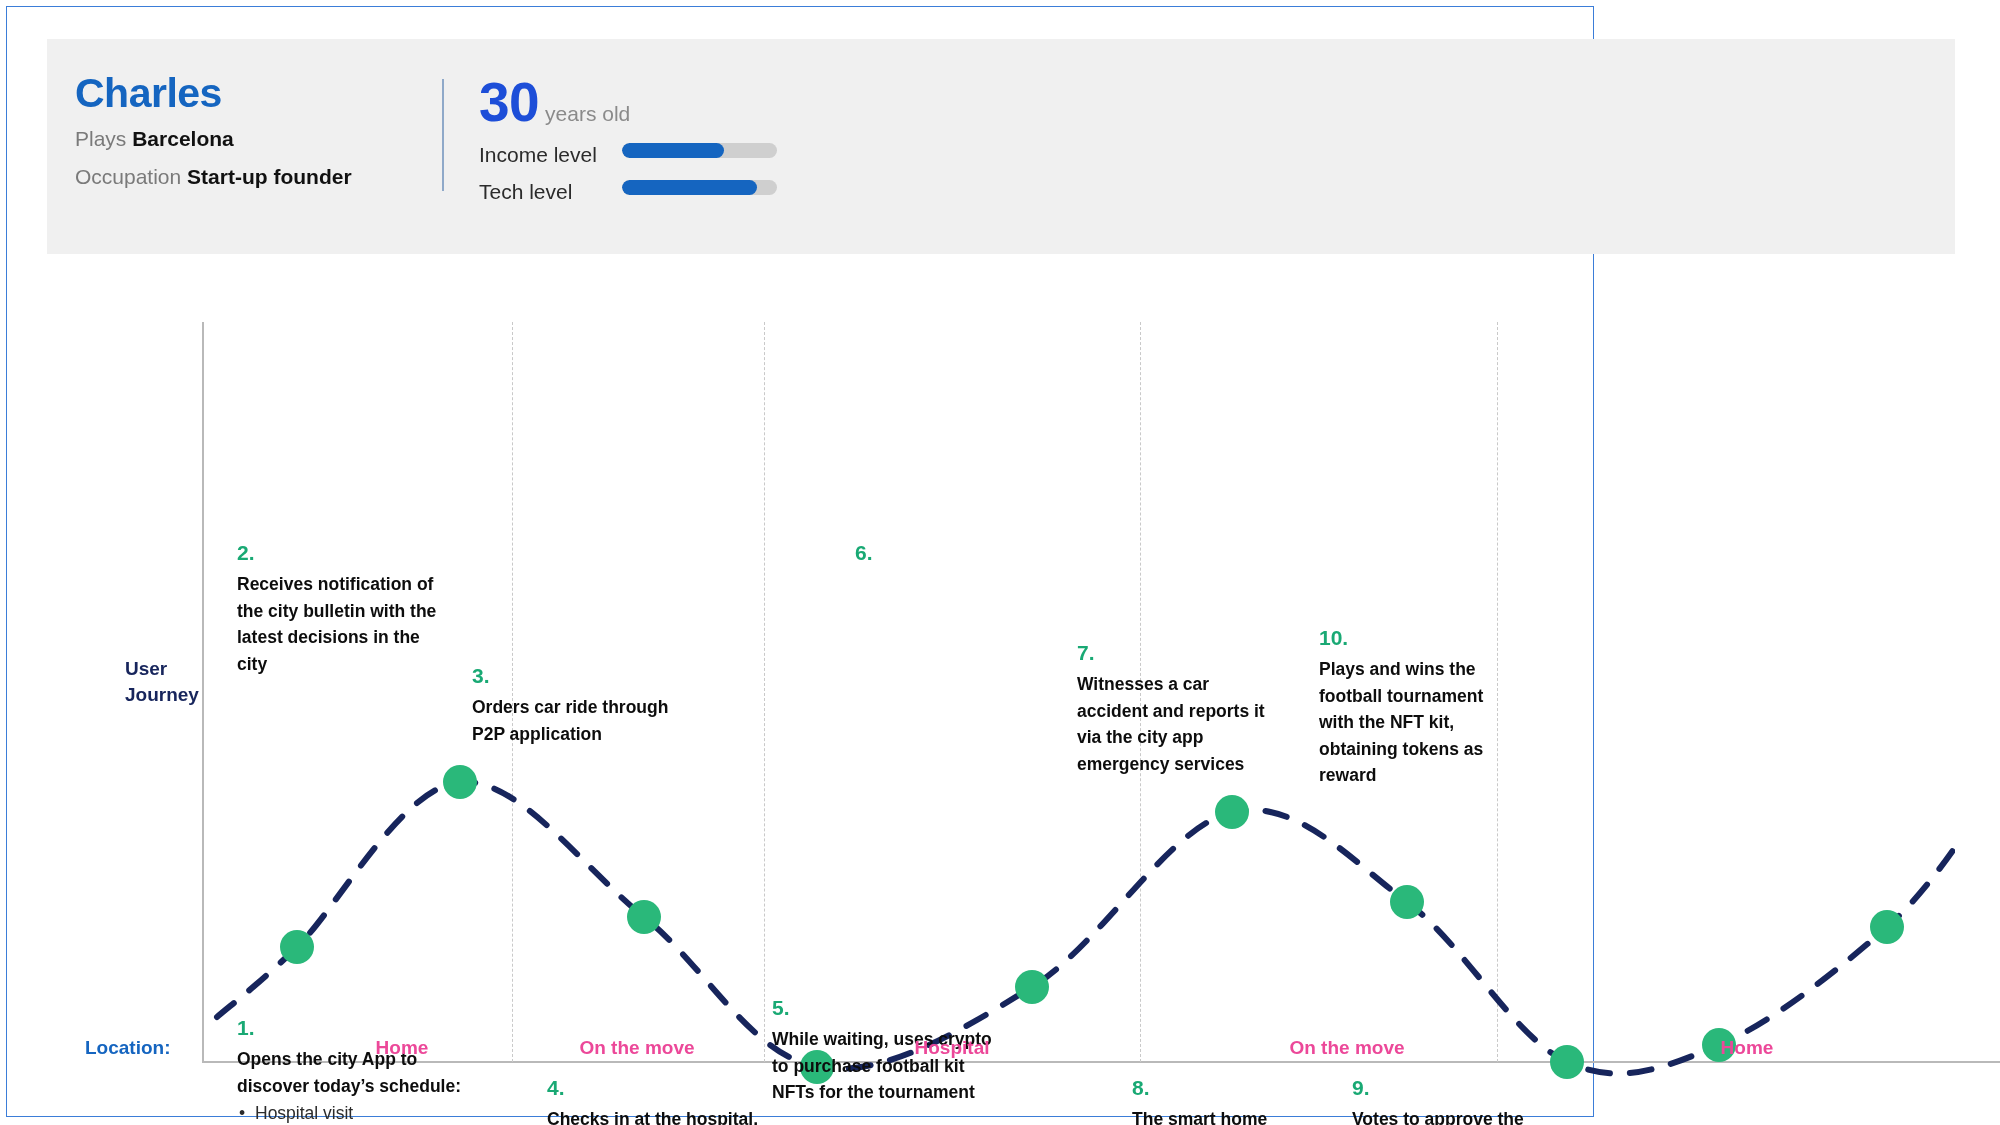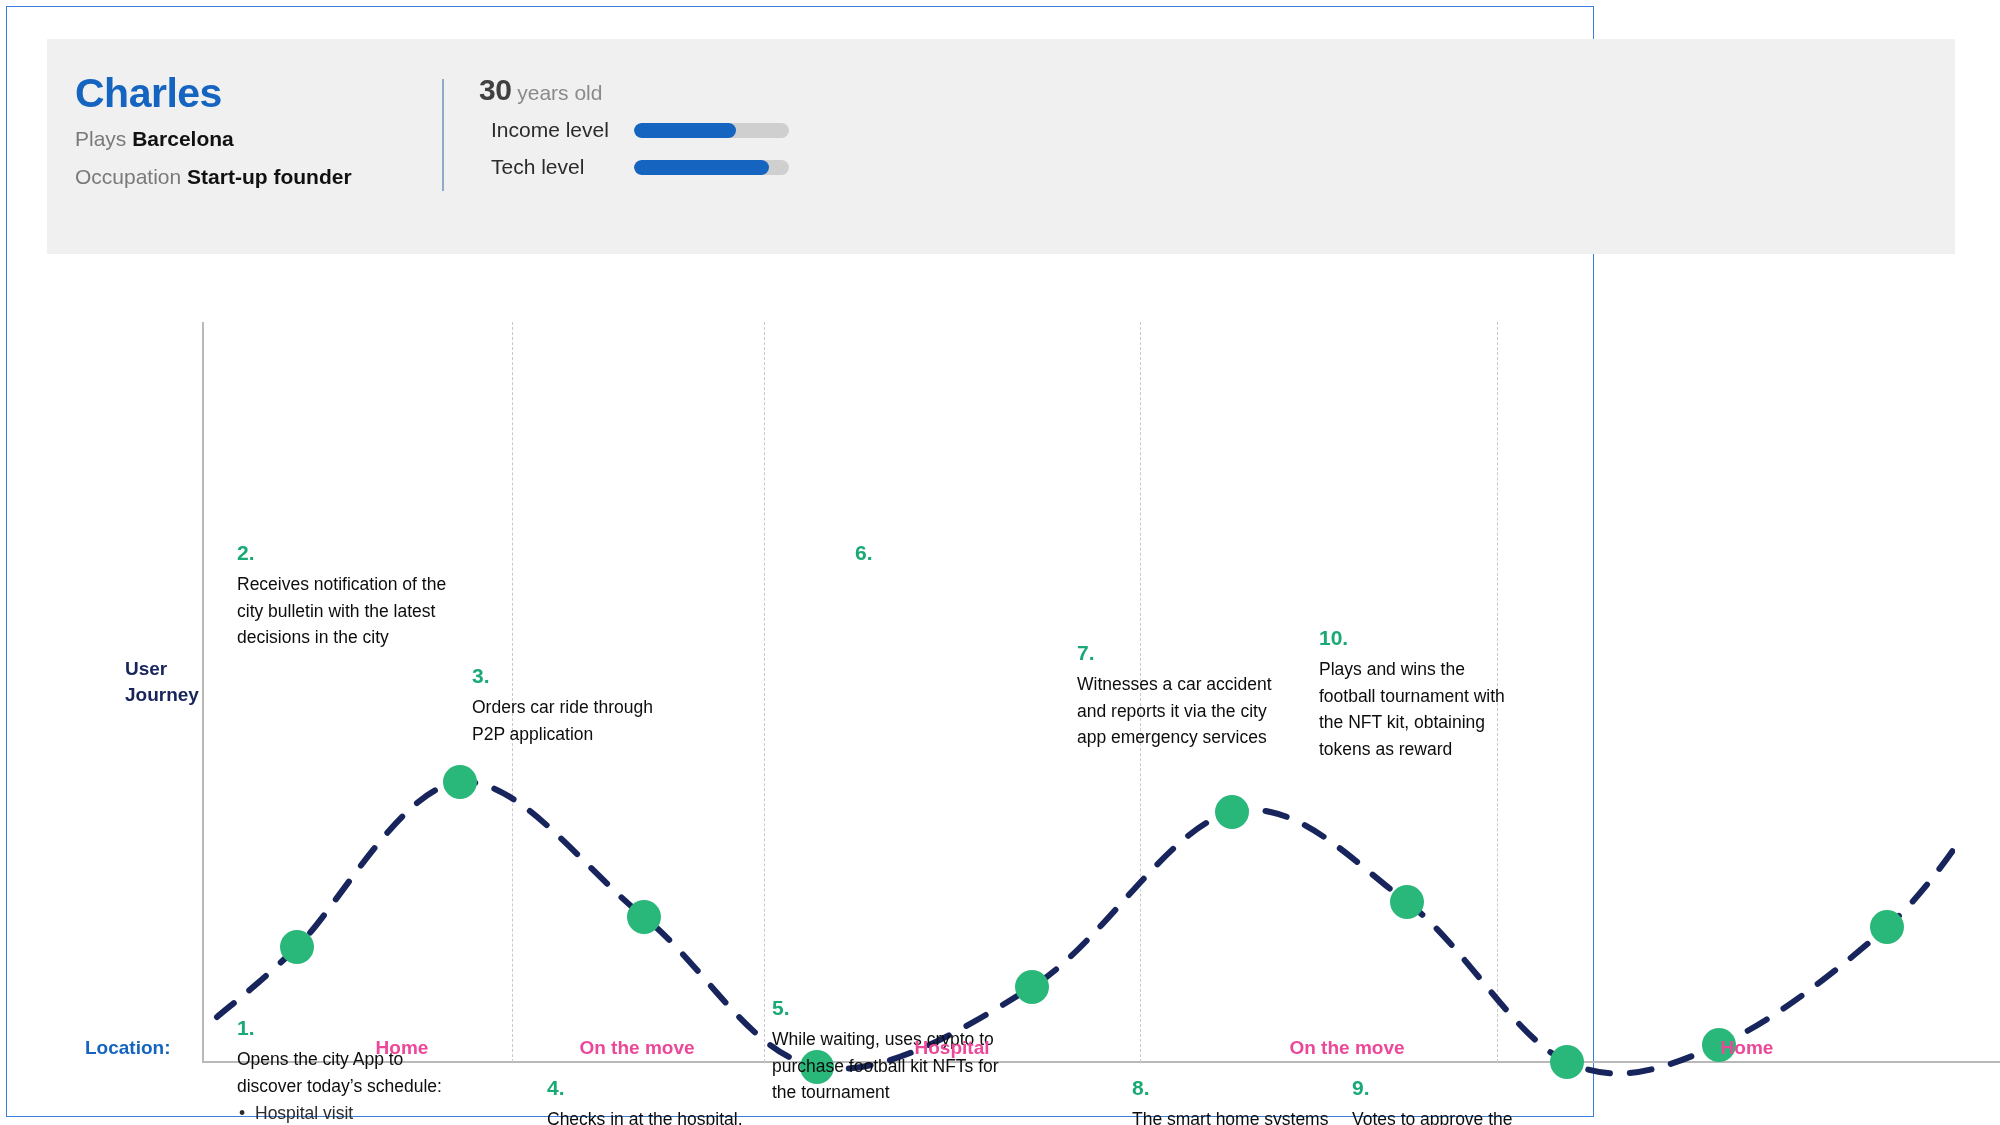--- a/index.html
+++ b/index.html
@@ -30,23 +30,23 @@
   .meta-row{
     font-size:21px;color:#7a7a7a;margin-top:12px;line-height:1.25;
     white-space:nowrap;
   }
   .meta-row b{color:#111;font-weight:bold;}
   #persona-divider{
     position:absolute;left:395px;top:40px;width:2px;height:112px;background:#8fa9c9;
   }
   #persona-right{position:absolute;left:432px;top:36px;}
   #age-line{font-size:21px;color:#8a8a8a;line-height:1;}
-  #age-num{font-size:30px;font-weight:bold;color:#404040;letter-spacing:-0.5px;}
+  #age-num{font-size:55px;font-weight:bold;color:#1d4ed8;letter-spacing:-0.5px;}
   .level-row{
-    display:flex;align-items:center;margin-top:13px;margin-left:12px;
+    display:flex;align-items:flex-start;margin-top:13px;
   }
   .level-label{
     font-size:21px;color:#2b2b2b;width:143px;flex:none;white-space:nowrap;
   }
   .bar-track{
     width:155px;height:15px;border-radius:8px;background:#cfcfcf;
     position:relative;overflow:hidden;flex:none;
   }
   .bar-fill{
     position:absolute;left:0;top:0;height:100%;border-radius:8px;background:#1565c0;
@@ -65,21 +65,21 @@
   svg#curve{position:absolute;left:0;top:0;width:1908px;height:860px;pointer-events:none;}
   .dot{
     position:absolute;width:34px;height:34px;border-radius:50%;
     background:#2ab87a;transform:translate(-17px,-17px);
   }
   .step{position:absolute;}
   .step-num{
     font-size:21px;font-weight:bold;color:#19a974;line-height:1;margin-bottom:8px;
   }
   .step-text{
-    font-size:17.5px;font-weight:normal;color:#0d0d0d;line-height:1.52;
+    font-size:17.5px;font-weight:bold;color:#0d0d0d;line-height:1.52;
   }
   .step-list{
     margin:1px 0 0 0;padding:0;list-style:none;
   }
   .step-list li{
     font-size:17.5px;font-weight:normal;color:#2b2b2b;line-height:1.52;
     padding-left:18px;position:relative;
   }
   .step-list li:before{
     content:"\2022";position:absolute;left:2px;top:0;color:#2b2b2b;

